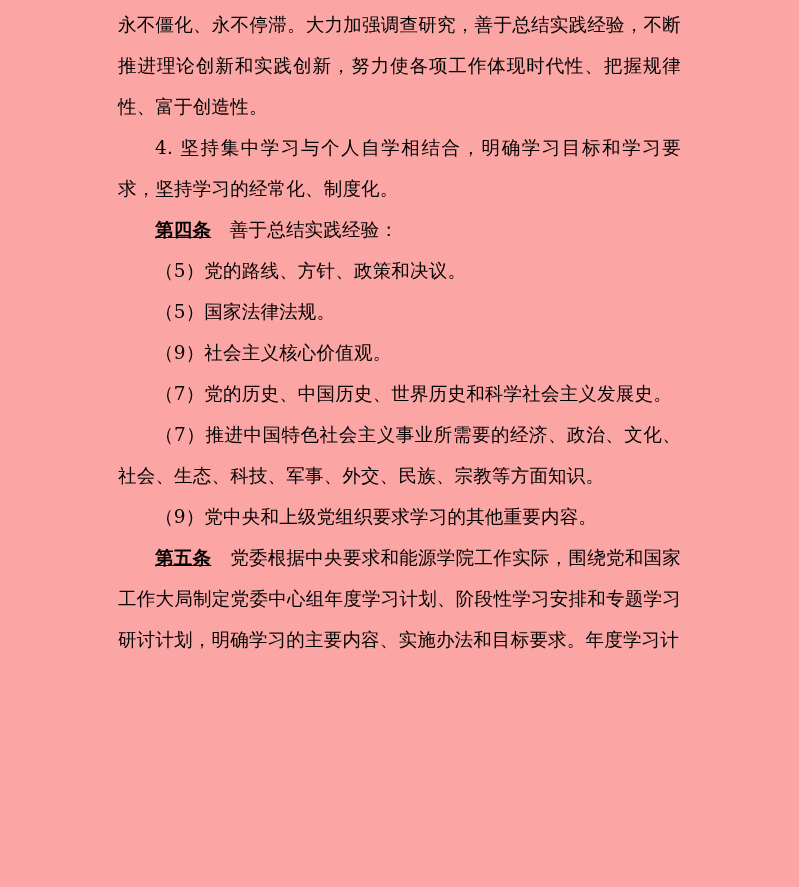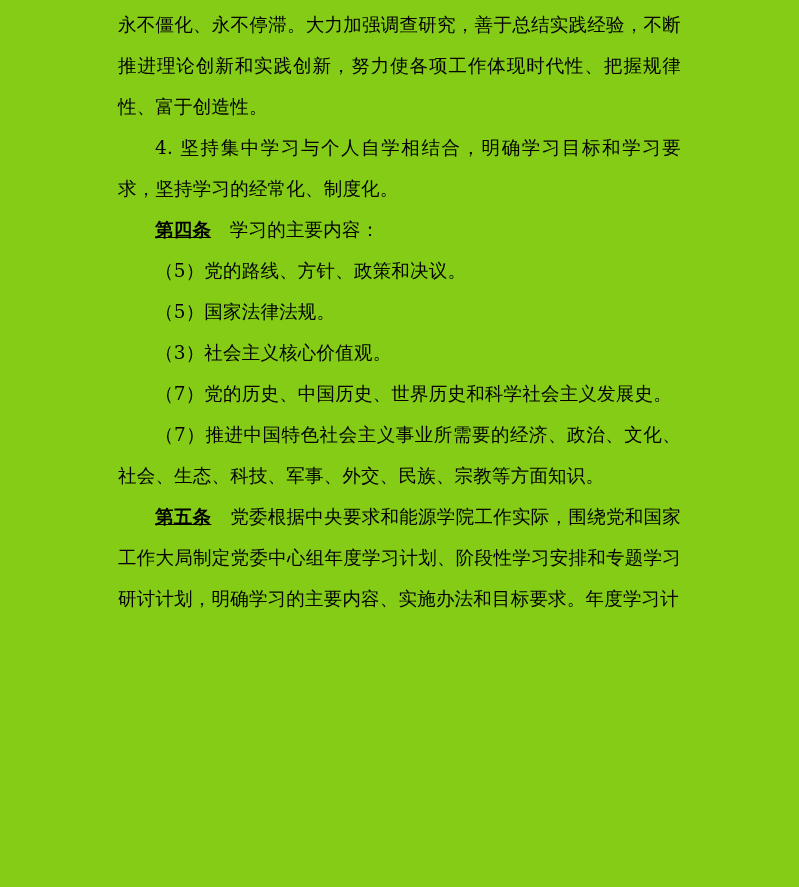--- a/index.html
+++ b/index.html
@@ -13,21 +13,21 @@
     font-family: "DejaVu Serif", "Liberation Serif", serif;
     color: #000000;
     overflow: hidden;
   }
   .page {
     position: relative;
     width: 799px;
     height: 887px;
     box-sizing: border-box;
     padding: 0 118px 0 118px;
-    background: #84cc16;
+    background: #fca5a5;
   }
   .doc-body {
     padding-top: 4px;
   }
   p.para {
     margin: 0;
     font-size: 18.5px;
     line-height: 41px;
     text-align: justify;
     text-justify: inter-ideograph;
@@ -45,21 +45,22 @@
     text-decoration: underline;
   }
 </style>
 </head>
 <body>
 
 <div class="page">
   <div class="doc-body" id="doc-body">
       <p class="para hang"><span>永不僵化、永不停滞。大力加强调查研究，善于总结实践经验，不断推进理论创新和实践创新，努力使各项工作体现时代性、把握规律性、富于创造性。</span></p>
       <p class="para indent"><span>4. 坚持集中学习与个人自学相结合，明确学习目标和学习要求，坚持学习的经常化、制度化。</span></p>
-      <p class="para indent"><span class="clause-title">第四条</span><span>　学习的主要内容：</span></p>
+      <p class="para indent"><span class="clause-title">第四条</span><span>　善于总结实践经验：</span></p>
       <p class="para indent"><span>（5）党的路线、方针、政策和决议。</span></p>
       <p class="para indent"><span>（5）国家法律法规。</span></p>
-      <p class="para indent"><span>（3）社会主义核心价值观。</span></p>
+      <p class="para indent"><span>（9）社会主义核心价值观。</span></p>
       <p class="para indent"><span>（7）党的历史、中国历史、世界历史和科学社会主义发展史。</span></p>
       <p class="para indent"><span>（7）推进中国特色社会主义事业所需要的经济、政治、文化、社会、生态、科技、军事、外交、民族、宗教等方面知识。</span></p>
+      <p class="para indent"><span>（9）党中央和上级党组织要求学习的其他重要内容。</span></p>
       <p class="para indent"><span class="clause-title">第五条</span><span>　党委根据中央要求和能源学院工作实际，围绕党和国家工作大局制定党委中心组年度学习计划、阶段性学习安排和专题学习研讨计划，明确学习的主要内容、实施办法和目标要求。年度学习计</span></p>
     </div>
 </div>
 
 </body></html>

